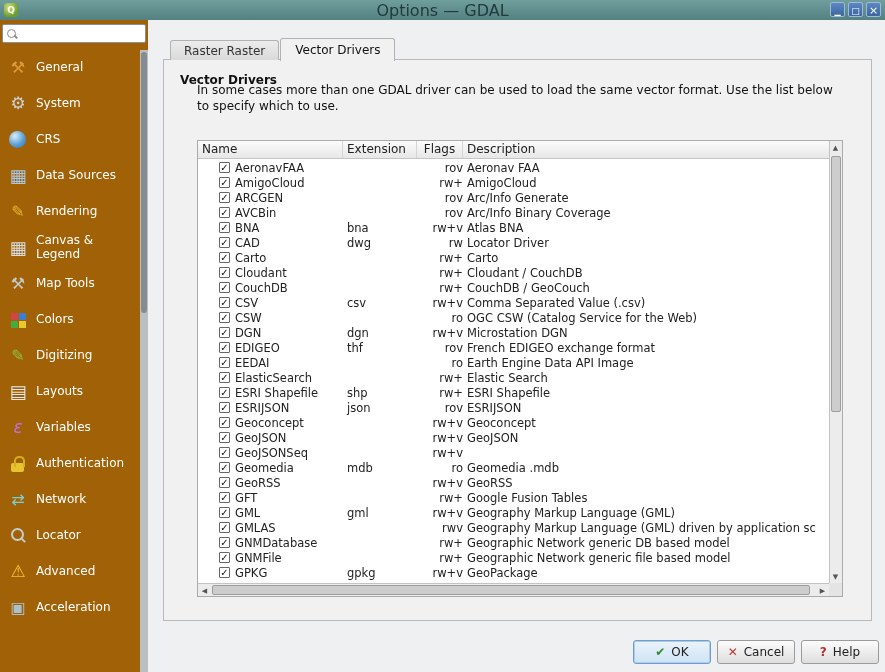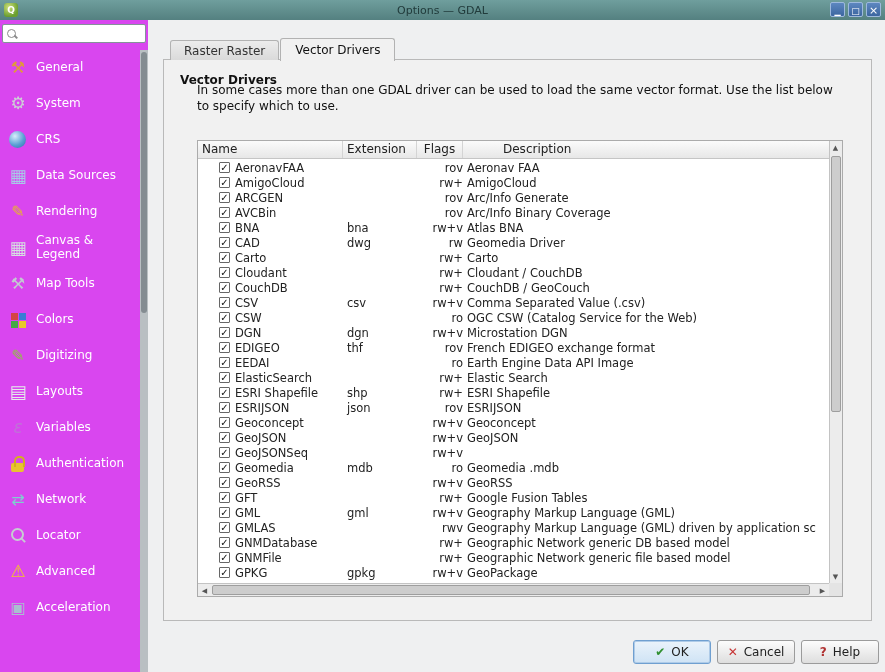--- a/index.html
+++ b/index.html
@@ -15,34 +15,34 @@
     background:linear-gradient(#6f9e9d,#548080);
     display:flex; align-items:center; padding:0 4px;
   }
   .qgis-logo {
     width:14px; height:14px; border-radius:3px;
     background:radial-gradient(circle at 35% 30%,#cfe07a,#6a9f2f 70%);
     color:#fff; font-weight:bold; font-size:9px; line-height:14px; text-align:center;
   }
   .titlebar .title {
     position:absolute; left:0; right:0; text-align:center;
-    font-size:11px; color:#213b3b;
+    font-size:16px; color:#213b3b;
   }
   .win-controls { position:absolute; right:4px; top:2px; display:flex; gap:3px; }
   .win-btn {
     width:15px; height:15px; border:1px solid #9db9dd; border-radius:2px;
     background:linear-gradient(#5d87c0,#3c66a0); color:#fff;
     display:flex; align-items:center; justify-content:center; cursor:pointer;
   }
   .minimize-glyph::before { content:"▁"; font-size:8px; }
   .maximize-glyph::before { content:"□"; font-size:9px; }
   .close-glyph::before    { content:"×"; font-size:11px; line-height:11px; }
 
   
-  .sidebar { position:absolute; top:20px; left:0; width:148px; bottom:0; background:#d946ef; }
+  .sidebar { position:absolute; top:20px; left:0; width:148px; bottom:0; background:#a16207; }
   .search-wrap {
     position:absolute; top:4px; left:2px; right:2px; height:19px;
     background:#fff; border:1px solid #84919a; border-radius:2px;
     display:flex; align-items:center; padding-left:18px;
   }
   .search-wrap input { border:none; outline:none; width:100%; font-size:11px; font-family:inherit; background:transparent; }
   .mag-icon { position:absolute; left:4px; top:4px; width:11px; height:11px; }
   .mag-icon::before { content:""; position:absolute; left:0; top:0; width:7px; height:7px; border:1.5px solid #8a8a8a; border-radius:50%; }
   .mag-icon::after  { content:""; position:absolute; left:7px; top:7px; width:4px; height:1.5px; background:#8a8a8a; transform:rotate(45deg); }
 
@@ -102,21 +102,21 @@
   .pane-heading { position:absolute; left:16px; top:13px; font-weight:bold; color:#111; }
   .pane-desc { position:absolute; left:33px; top:22px; width:642px; line-height:1.35; color:#111; }
 
   
   .table-widget { position:absolute; left:33px; top:80px; width:646px; height:457px; background:#fff; border:1px solid #ababab; }
   .thead {
     position:absolute; top:0; left:0; right:13px; height:18px; display:flex;
     background:linear-gradient(#fbfbfb,#e7e7e7); border-bottom:1px solid #c5c5c5;
   }
   .th { padding:1px 4px; border-right:1px solid #d4d4d4; color:#222; overflow:hidden; white-space:nowrap; }
-  .col0 { width:145px; } .col1 { width:74px; } .col2 { width:46px;text-align:center; } .col3 { flex:1; border-right:none;margin-left:36px; }
+  .col0 { width:145px; } .col1 { width:74px; } .col2 { width:46px;text-align:center; } .col3 { flex:1; border-right:none; }
 
   .tbody { position:absolute; top:19px; left:0; right:13px; bottom:13px; overflow:hidden; }
   .tr { height:15px; display:flex; align-items:center; font-size:11.5px; white-space:nowrap; }
   .td { overflow:hidden; }
   .td-name { width:145px; display:flex; align-items:center; gap:5px; padding-left:21px; }
   .td-ext  { width:74px; padding-left:4px; }
   .td-flags{ width:46px; padding-left:4px;text-align:right; }
   .td-desc { flex:1; padding-left:4px; }
   .checkbox {
     width:11px; height:11px; flex:none; background:#fff; border:1px solid #666; border-radius:1px;
@@ -303,21 +303,21 @@
     <div class="td td-flags">rw+v</div>
     <div class="td td-desc">Atlas BNA</div>
   </div>
           <div class="tr">
     <div class="td td-name">
       <span class="checkbox">✓</span>
       <span class="nm">CAD</span>
     </div>
     <div class="td td-ext">dwg</div>
     <div class="td td-flags">rw</div>
-    <div class="td td-desc">Geomedia Driver</div>
+    <div class="td td-desc">Locator Driver</div>
   </div>
           <div class="tr">
     <div class="td td-name">
       <span class="checkbox">✓</span>
       <span class="nm">Carto</span>
     </div>
     <div class="td td-ext"></div>
     <div class="td td-flags">rw+</div>
     <div class="td td-desc">Carto</div>
   </div>

